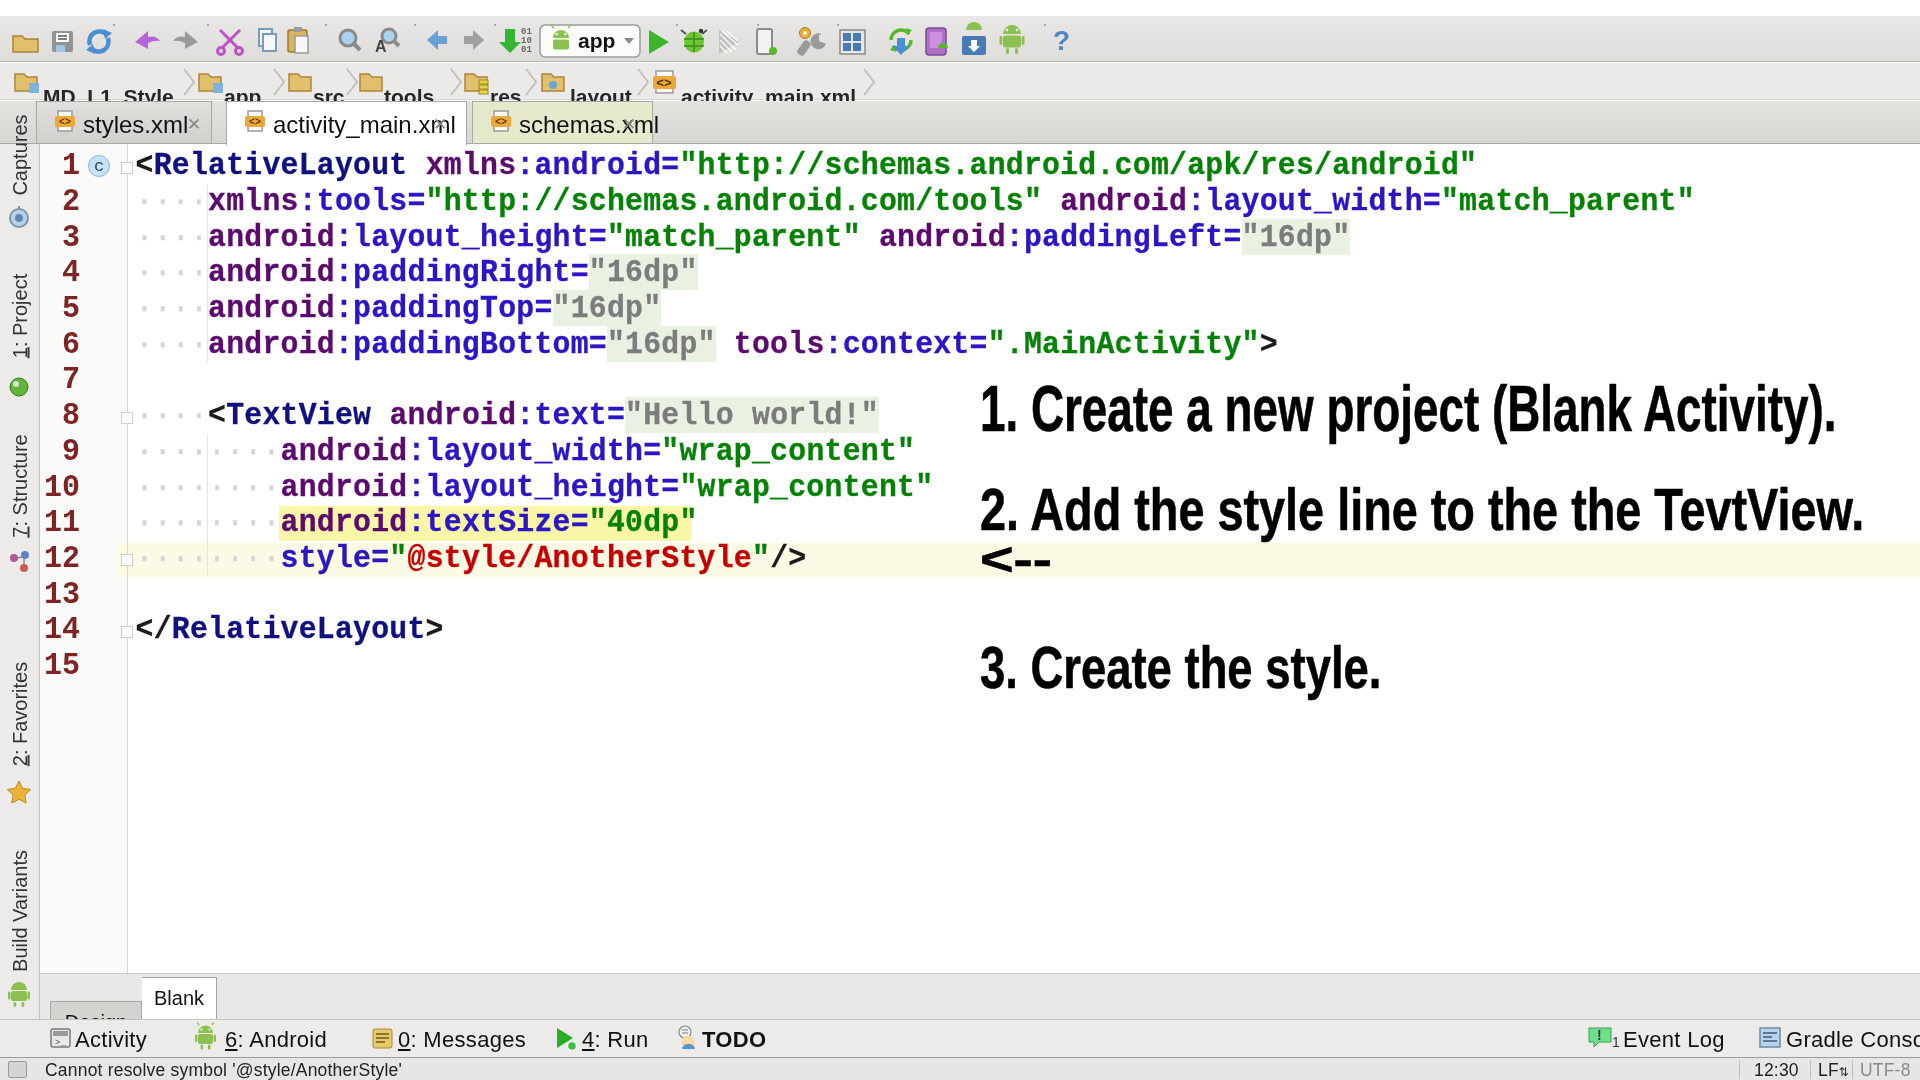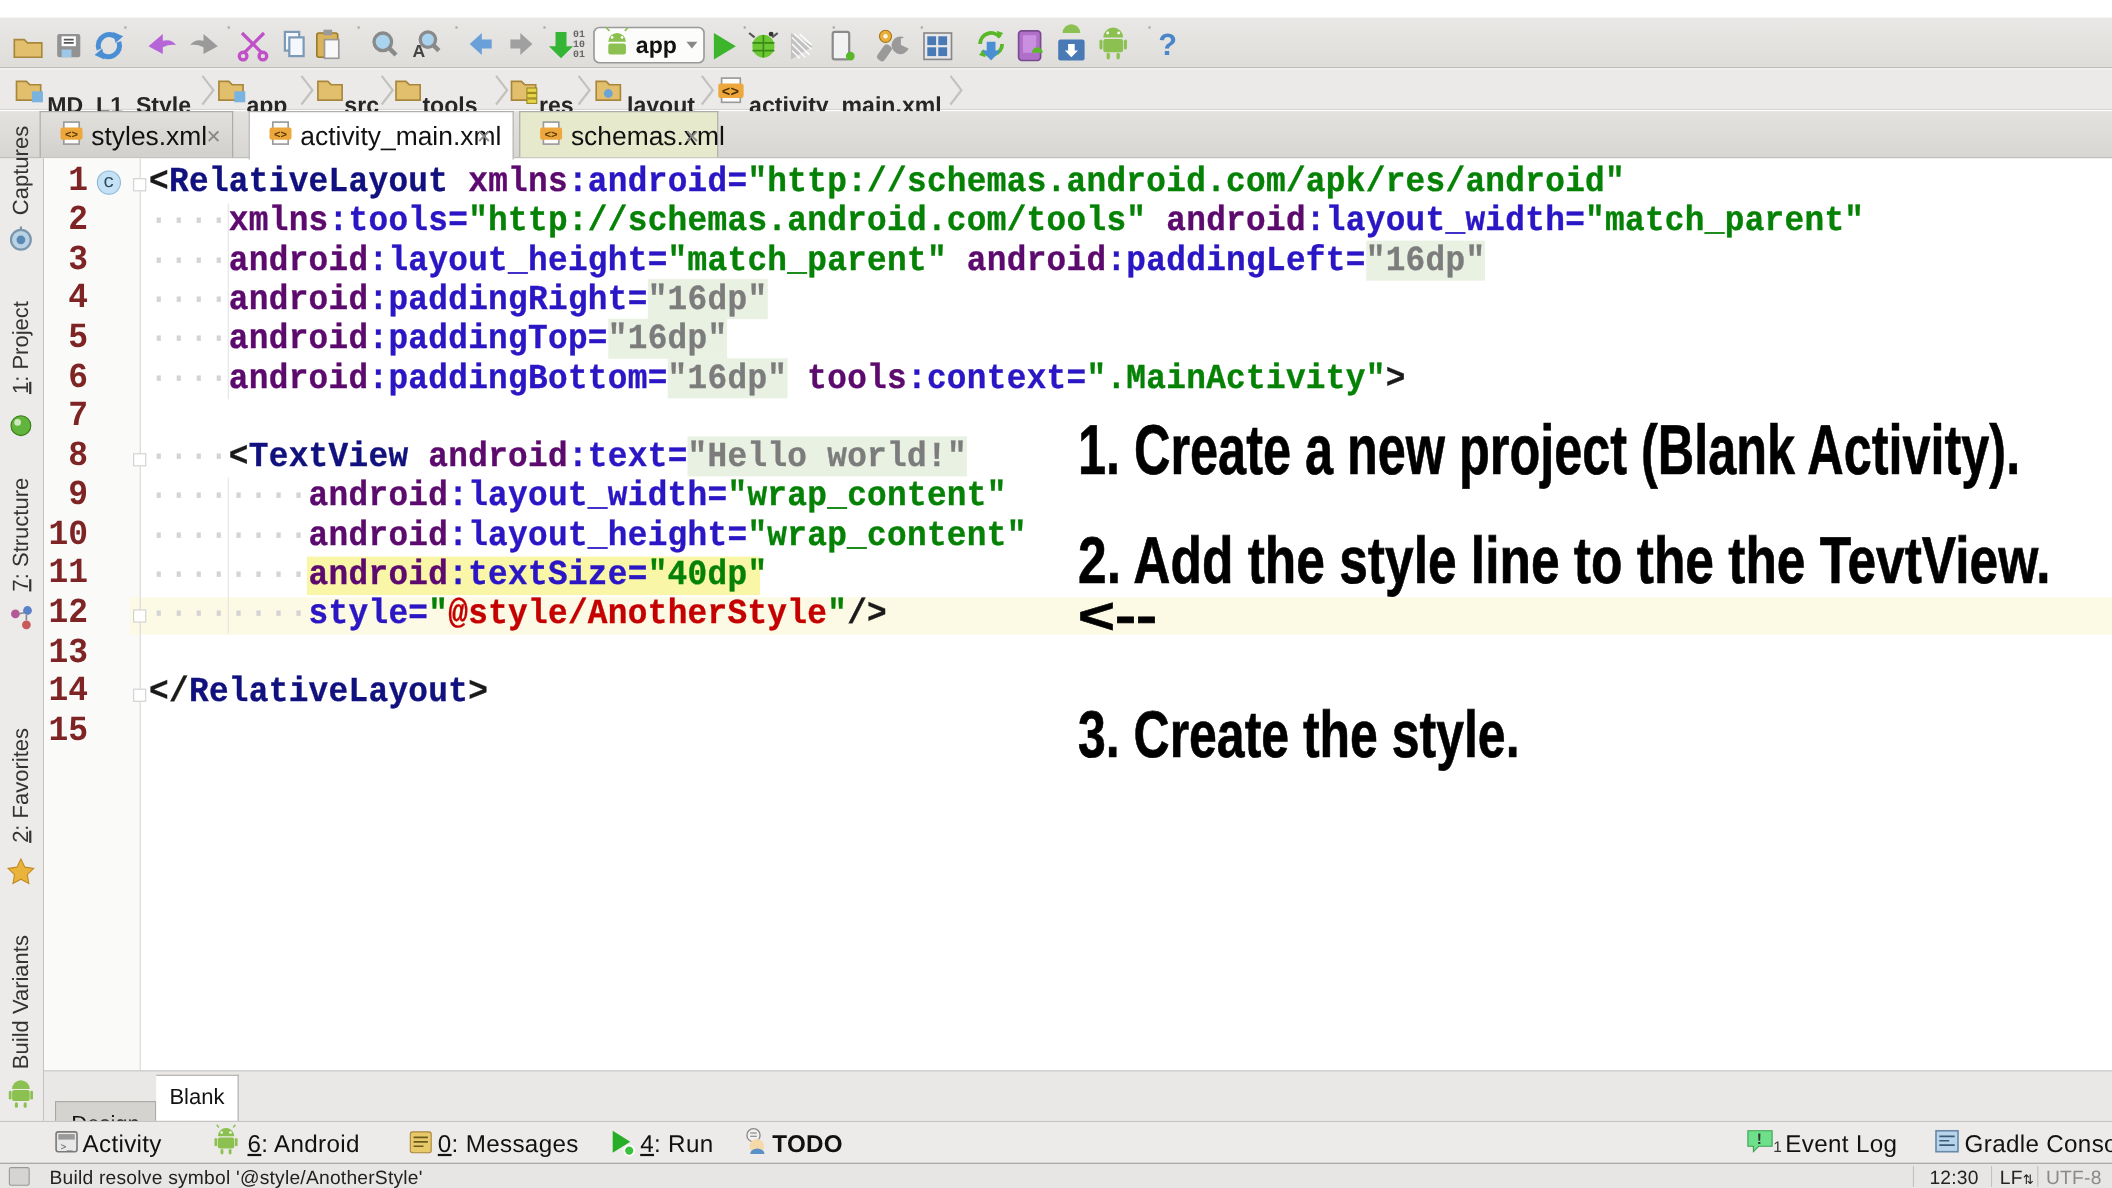--- a/index.html
+++ b/index.html
@@ -402,21 +402,21 @@
 <div class="btxt" style="left:225px;"><u>6</u>: Android</div>
 <div class="btxt" style="left:398px;"><u>0</u>: Messages</div>
 <div class="btxt" style="left:582px;"><u>4</u>: Run</div>
 <div class="btxt" style="left:702px;font-weight:bold;">TODO</div>
 <div class="btxt" style="left:1623px;">Event Log</div>
 <div class="btxt" style="left:1786px;">Gradle Console</div>
 </div>
 
 <div id="statusbar" class="abs">
   <div style="position:absolute;left:8px;top:3px;width:19px;height:17px;background:#d6d4d2;border:1px solid #9a9895;border-radius:2px;"></div>
-  <div style="position:absolute;left:45px;top:2px;">Build resolve symbol '@style/AnotherStyle'</div>
+  <div style="position:absolute;left:45px;top:2px;">Cannot resolve symbol '@style/AnotherStyle'</div>
   <div class="sdiv" style="left:1739px;"></div>
   <div style="position:absolute;left:1754px;top:2px;">12:30</div>
   <div class="sdiv" style="left:1810px;"></div>
   <div style="position:absolute;left:1818px;top:2px;">LF<span style="font-size:12px;">⇅</span></div>
   <div class="sdiv" style="left:1852px;"></div>
   <div style="position:absolute;left:1860px;top:2px;color:#8a8a8a;">UTF-8</div>
 </div>
 
 </div>
 

